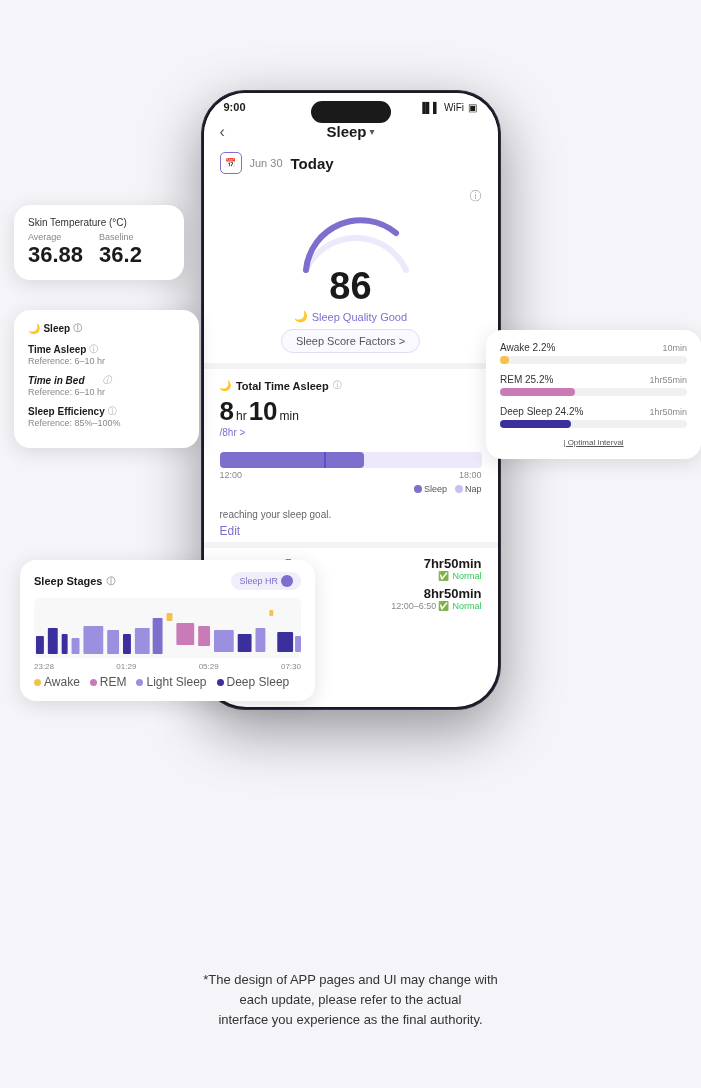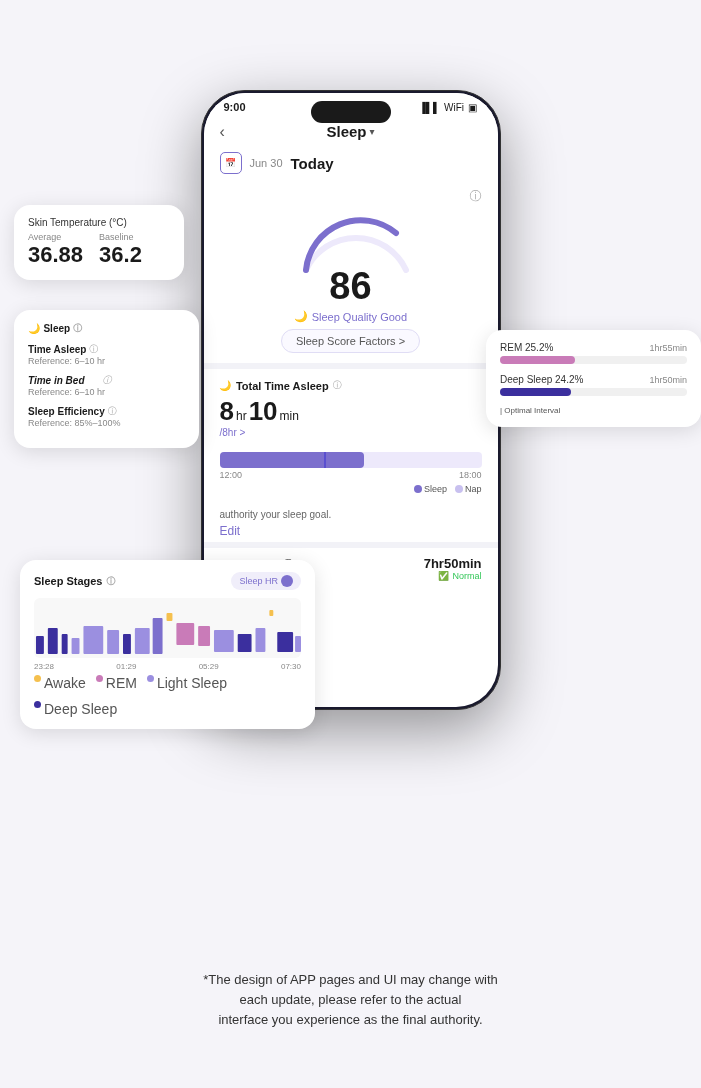--- a/index.html
+++ b/index.html
@@ -438,23 +438,23 @@
       color: #888;
       margin-bottom: 4px;
     }
     .stages-legend {
       display: flex;
       gap: 10px;
       flex-wrap: wrap;
     }
     .legend-item-sm {
       display: flex;
-      align-items: flex-start;
+      align-items: center;
       gap: 3px;
-      font-size: 14px;
+      font-size: 12px;
       color: #555;
     }
     .legend-dot-sm {
       width: 7px;
       height: 7px;
       border-radius: 50%;
     }
 
     
     .sleep-breakdown-card {
@@ -489,22 +489,23 @@
       position: relative;
       overflow: visible;
     }
     .breakdown-bar-fill {
       height: 100%;
       border-radius: 4px;
     }
     .optimal-label {
       font-size: 8px;
       color: #555;
-      text-align: left;
+      text-align: center;
       margin-top: 10px;
+      text-decoration: underline;
     }
 
     
     .disclaimer {
       position: absolute;
       bottom: 30px;
       left: 50%;
       transform: translateX(-50%);
       width: 420px;
       text-align: center;
@@ -600,40 +601,53 @@
           <span>Sleep</span>
         </div>
         <div class="legend-item">
           <div class="legend-dot" style="background:#c8c0ef;"></div>
           <span>Nap</span>
         </div>
       </div>
     </div>
 
     <div style="background:#fff;padding:4px 16px;">
-      <span class="reaching-goal">authority your sleep goal.</span>
+      <span class="reaching-goal">reaching your sleep goal.</span>
       <div class="edit-btn">Edit</div>
     </div>
 
     <div class="divider"></div>
 
     <div class="sleep-data-section">
       <div class="data-row">
         <div>
           <div class="data-label">Time Asleep ⓘ</div>
           <div class="data-subtext">Reference: 6–10 hr</div>
         </div>
         <div style="text-align:right;">
           <div class="data-value">7hr50min</div>
           <div class="normal-badge">
             ✅ <span>Normal</span>
           </div>
         </div>
       </div>
 
+      <div class="data-row">
+        <div>
+          <div class="data-label">Time in Bed ⓘ</div>
+          <div class="data-subtext">Reference: 6–10 hr</div>
+        </div>
+        <div style="text-align:right;">
+          <div class="data-value">8hr50min</div>
+          <div class="data-subtext">
+            <span>12:00–6:50</span>
+            <span class="normal-badge"> ✅ Normal</span>
+          </div>
+        </div>
+      </div>
     </div>
 
   </div>
 </div>
 
 <div class="float-card skin-temp-card">
   <div class="card-title">Skin Temperature (°C)</div>
   <div class="card-values-row">
     <div>
       <div class="card-label-sm">Average</div>
@@ -672,20 +686,31 @@
     <div style="display:flex;align-items:center;gap:3px;">
       <span class="metric-title">Sleep Efficiency</span>
       <span style="font-size:9px;color:#aaa;">ⓘ</span>
     </div>
     <div class="metric-ref">Reference: 85%–100%</div>
   </div>
 </div>
 
 <div class="float-card sleep-breakdown-card">
 
+  <div class="breakdown-row">
+    <div style="width:100%">
+      <div style="display:flex;justify-content:space-between;align-items:baseline;">
+        <span class="breakdown-label">Awake 2.2%</span>
+        <span class="breakdown-time">10min</span>
+      </div>
+      <div class="breakdown-bar-track">
+        <div class="breakdown-bar-fill" style="background:#f5c04e;width:5%;"></div>
+      </div>
+    </div>
+  </div>
 
   <div class="breakdown-row">
     <div style="width:100%">
       <div style="display:flex;justify-content:space-between;align-items:baseline;">
         <span class="breakdown-label">REM 25.2%</span>
         <span class="breakdown-time">1hr55min</span>
       </div>
       <div class="breakdown-bar-track">
         <div class="breakdown-bar-fill" style="background:#c97bb8;width:40%;"></div>
       </div>

